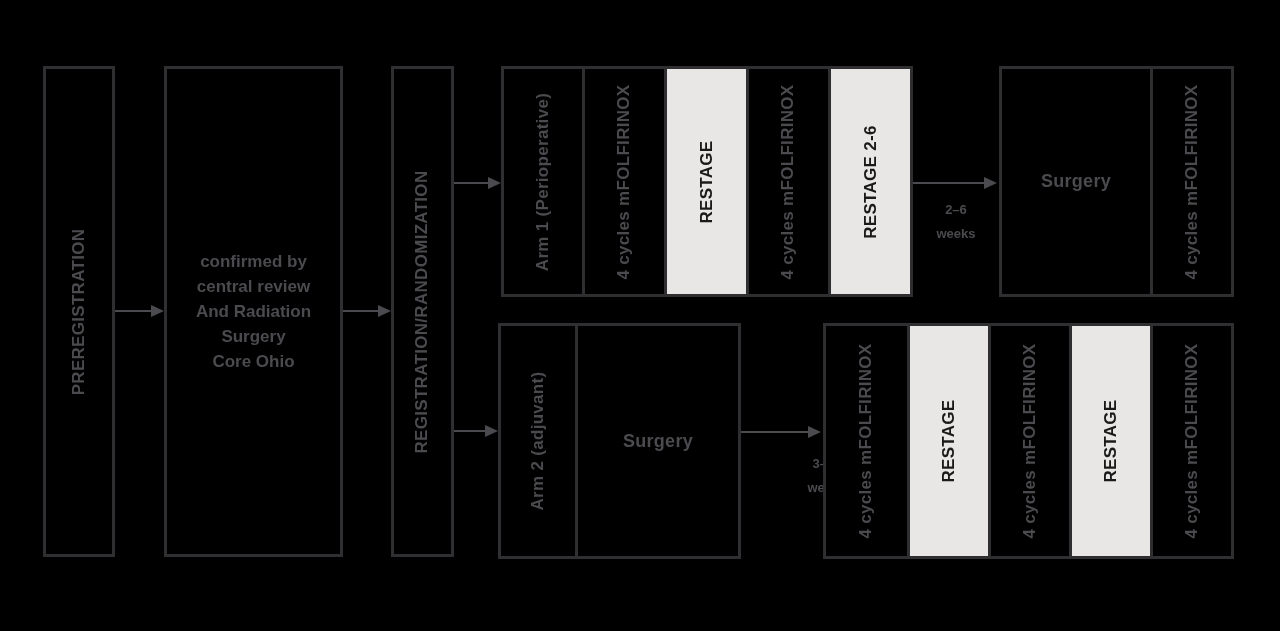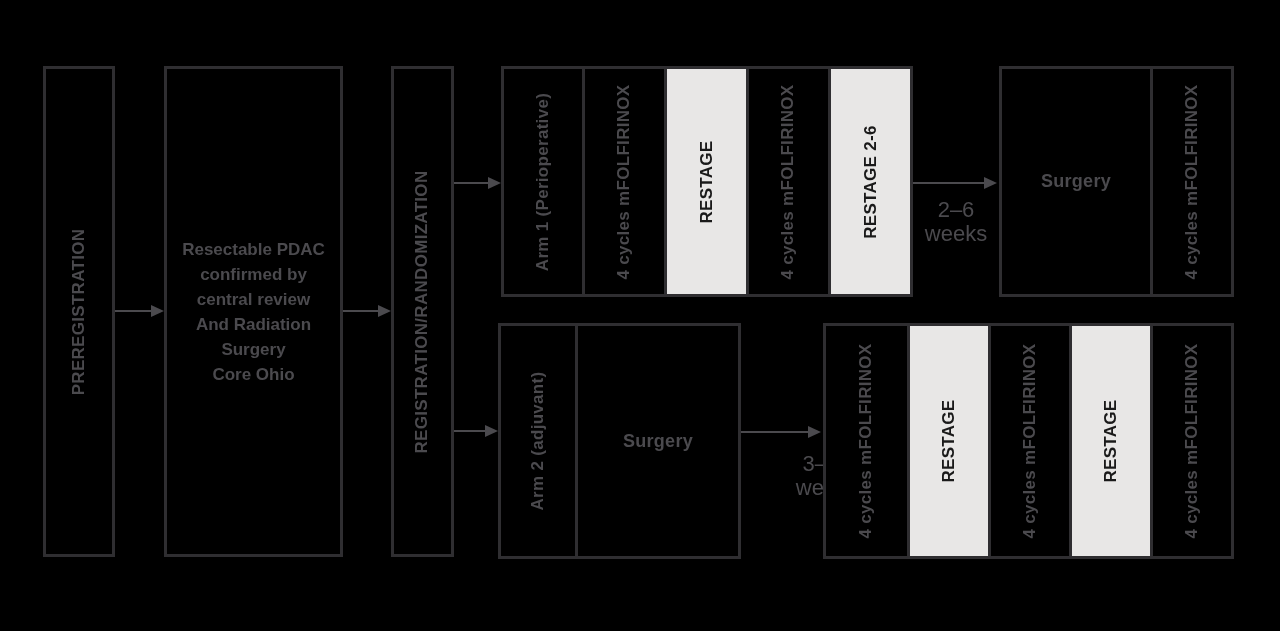--- a/index.html
+++ b/index.html
@@ -64,42 +64,41 @@
     position: absolute;
     width: 0; height: 0;
     border-left: 13px solid #4b4a4e;
     border-top: 6px solid transparent;
     border-bottom: 6px solid transparent;
   }
   .interval {
     position: absolute;
     text-align: center;
     color: #4b4a4e;
-    font-size: 22px;
-    font-weight: 400;
+    font-size: 13px;
+    font-weight: 700;
     line-height: 24px;
   }
 </style>
 </head>
 <body>
 
 <div id="canvas">
 
   <div class="box" style="left:43px; top:66px; width:72px; height:491px;">
     <div class="seg" style="width:100%;">
       <span class="vtext">PREREGISTRATION</span>
     </div>
   </div>
 
   <div class="arrow-line" style="left:115px; top:310px; width:37px;"></div>
   <div class="arrow-head" style="left:151px; top:305px;"></div>
 
   <div class="box" style="left:164px; top:66px; width:179px; height:491px;">
     <div class="center-col">
-      <div class="elig-line">Resectable PDAC</div>
       <div class="elig-line">confirmed by</div>
       <div class="elig-line">central review</div>
       <div class="elig-line">And Radiation</div>
       <div class="elig-line">Surgery</div>
       <div class="elig-line">Core Ohio</div>
     </div>
   </div>
 
   <div class="arrow-line" style="left:343px; top:310px; width:36px;"></div>
   <div class="arrow-head" style="left:378px; top:305px;"></div>

